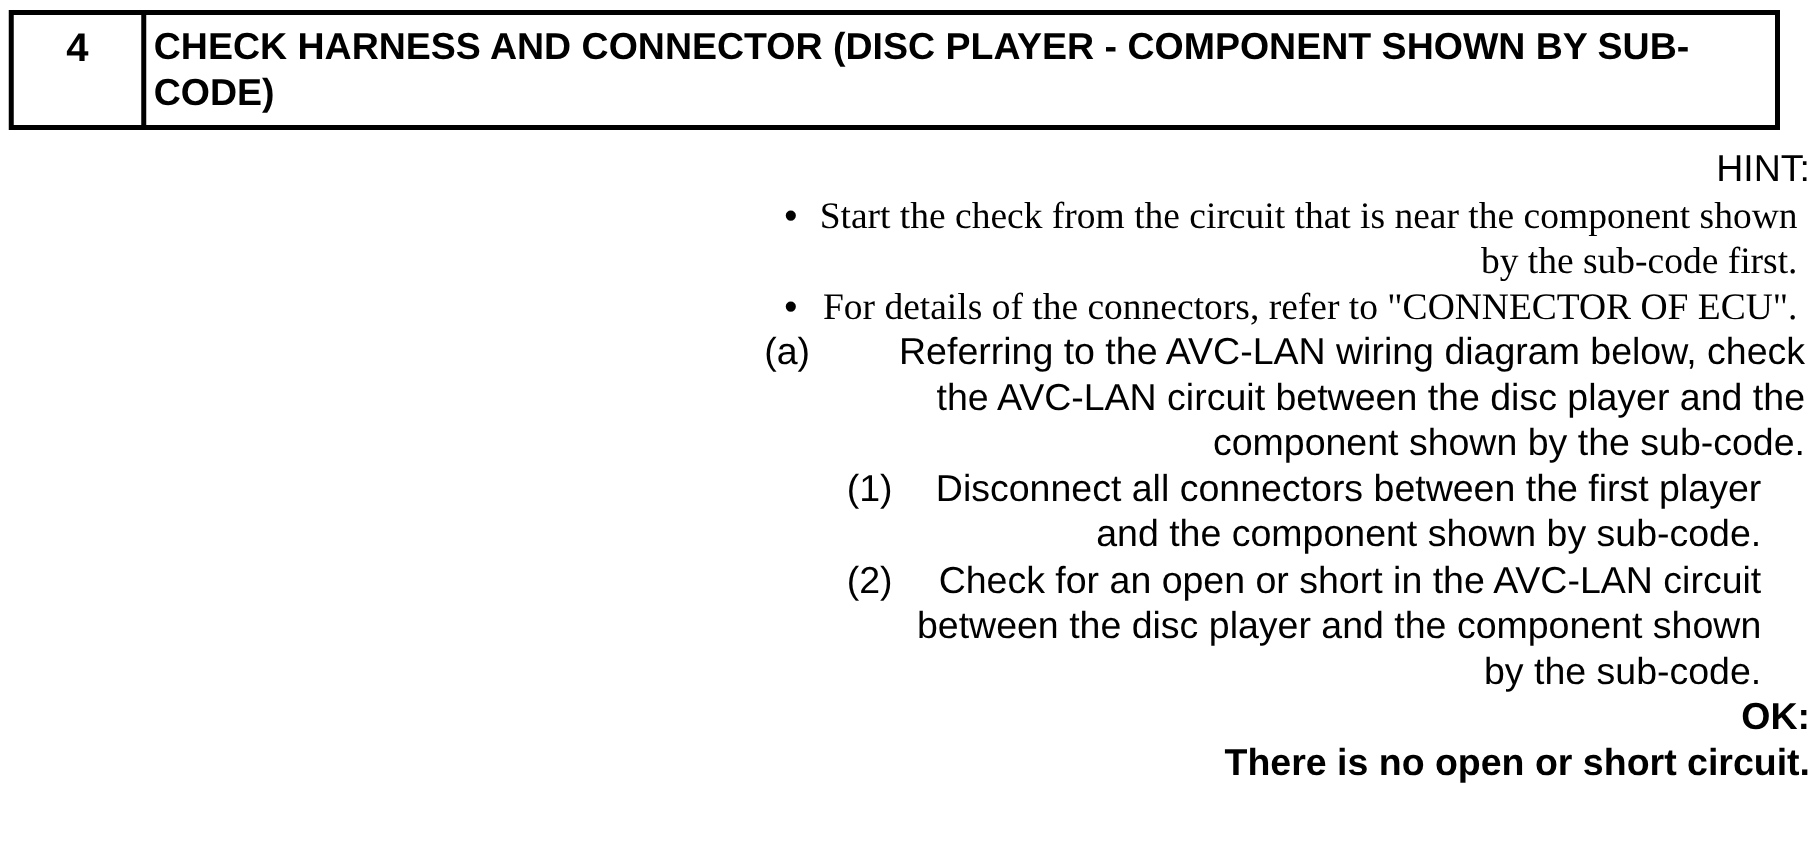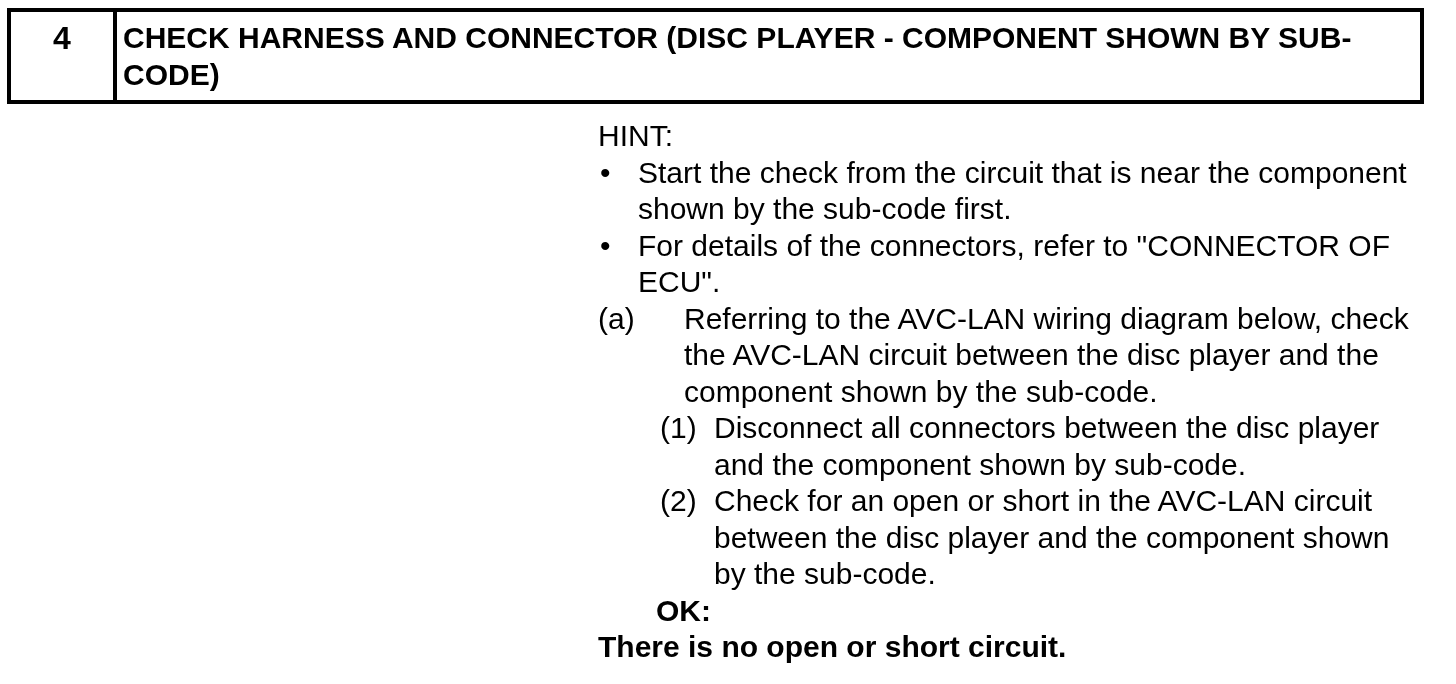--- a/index.html
+++ b/index.html
@@ -50,31 +50,32 @@
   }
 
   
   .body {
     position: absolute;
     left: 598px;
     top: 118px;
     width: 850px;
     font-size: 30px;
     line-height: 36.5px;
+    text-align: right;
   }
   .row { display: flex; align-items: flex-start; }
 
   .hint-label { }
 
   .bullet-row .marker {
     flex: 0 0 40px;
     box-sizing: border-box;
     padding-left: 2px;
   }
-  .bullet-row .text { flex: 0 0 800px; width: 800px; }
+  .bullet-row .text { flex: 0 0 800px; width: 800px; font-family: Liberation Serif, serif; }
 
   .step-a-row .marker { flex: 0 0 50px; }
   .step-a-row .text  { flex: 0 0 760px; width: 760px; margin-left: 36px; }
 
   .sub-row { margin-left: 62px; }
   .sub-row .marker { flex: 0 0 54px; }
   .sub-row .text   { flex: 0 0 695px; width: 695px; }
 
   .ok-label {
     margin-left: 58px;
@@ -108,21 +109,21 @@
       <span class="text">For details of the connectors, refer to "CONNECTOR OF ECU".</span>
     </div>
 
     <div class="row step-a-row">
       <span class="marker">(a)</span>
       <span class="text">Referring to the AVC-LAN wiring diagram below, check the AVC-LAN circuit between the disc player and the component shown by the sub-code.</span>
     </div>
 
     <div class="row sub-row">
       <span class="marker">(1)</span>
-      <span class="text">Disconnect all connectors between the disc player and the component shown by sub-code.</span>
+      <span class="text">Disconnect all connectors between the first player and the component shown by sub-code.</span>
     </div>
 
     <div class="row sub-row">
       <span class="marker">(2)</span>
       <span class="text">Check for an open or short in the AVC-LAN circuit between the disc player and the component shown by the sub-code.</span>
     </div>
 
     <div class="ok-label">OK:</div>
 
     <div class="ok-text">There is no open or short circuit.</div>

